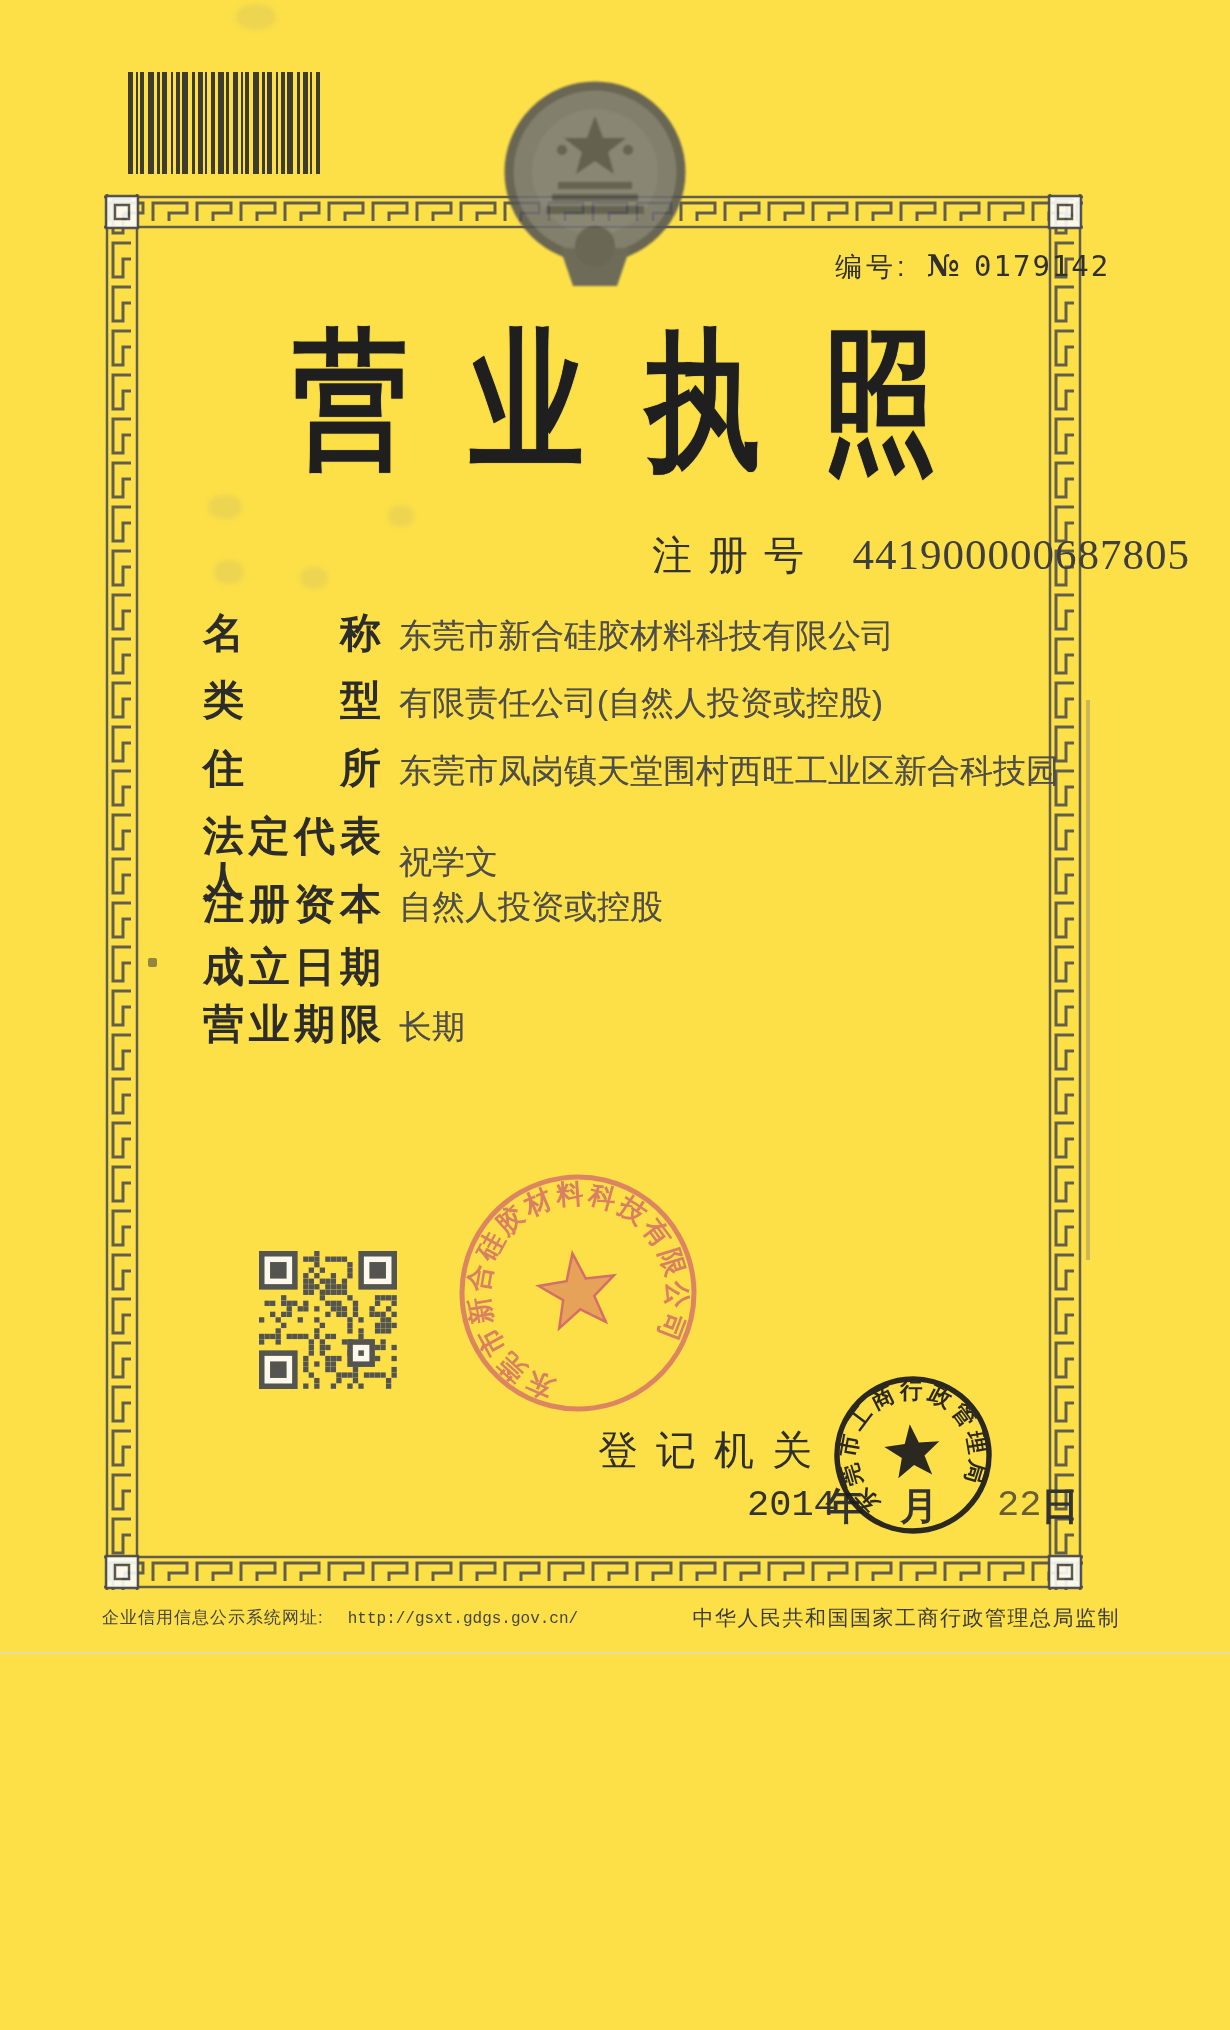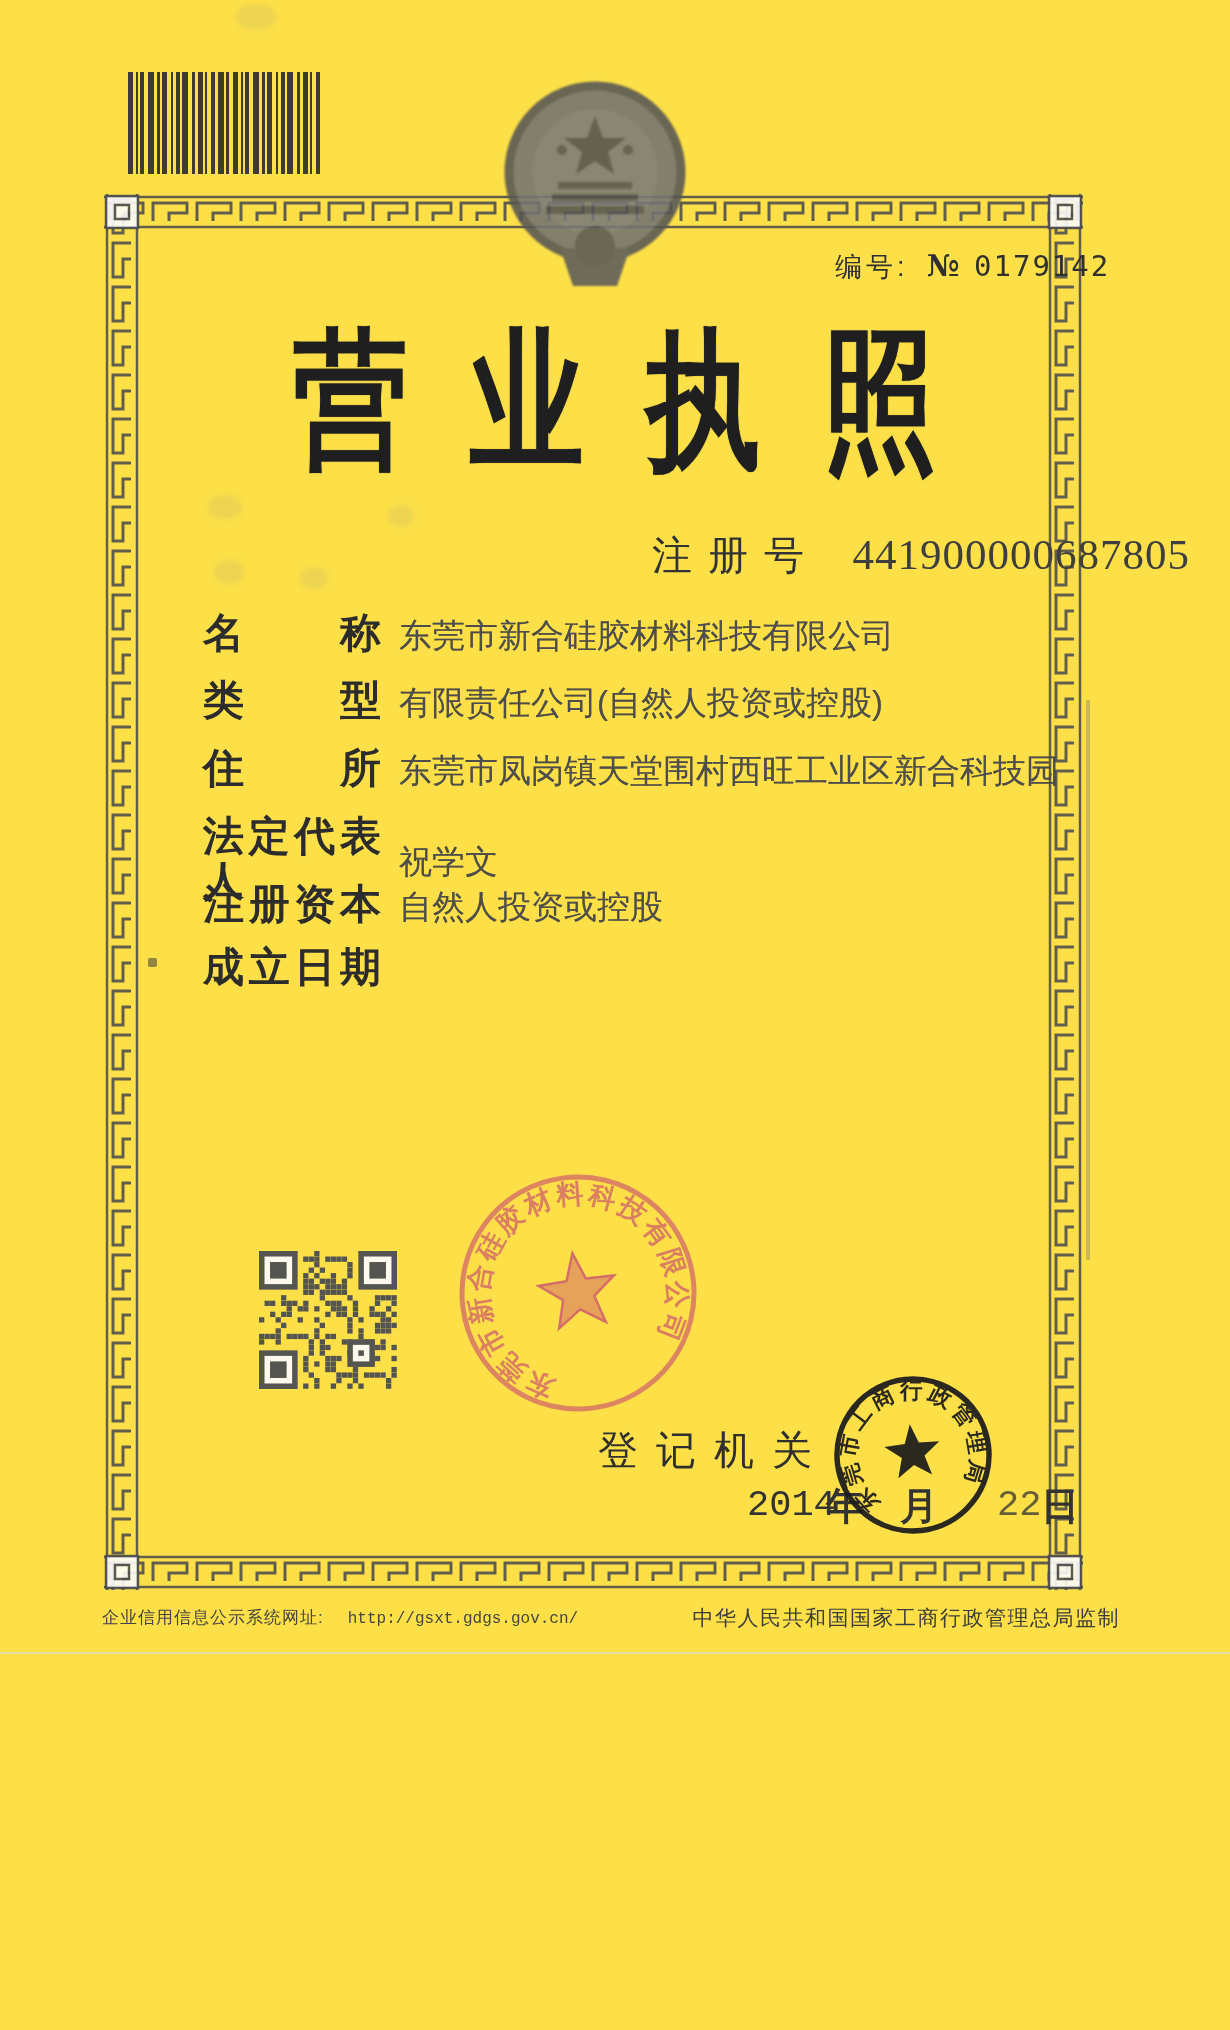--- a/index.html
+++ b/index.html
@@ -193,20 +193,24 @@
   <div class="row" style="top:814px">
     <span class="lbl">法定代表人</span>
     <span class="val">祝学文</span>
   </div>
   <div class="row" style="top:882px">
     <span class="lbl">注册资本</span>
     <span class="val">自然人投资或控股</span>
   </div>
   <div class="row" style="top:945px">
     <span class="lbl">成立日期</span>
+  </div>
+  <div class="row" style="top:1002px">
+    <span class="lbl">营业期限</span>
+    <span class="val">长期</span>
   </div>
 
   <svg id="qr" width="138" height="138">
       <rect x="55.199999999999996" y="0" width="5.299199999999999" height="5.299199999999999" fill="#464a51"></rect>
       <rect x="44.16" y="5.52" width="5.299199999999999" height="5.299199999999999" fill="#464a51"></rect>
       <rect x="49.67999999999999" y="5.52" width="5.299199999999999" height="5.299199999999999" fill="#464a51"></rect>
       <rect x="55.199999999999996" y="5.52" width="5.299199999999999" height="5.299199999999999" fill="#464a51"></rect>
       <rect x="66.24" y="5.52" width="5.299199999999999" height="5.299199999999999" fill="#464a51"></rect>
       <rect x="71.75999999999999" y="5.52" width="5.299199999999999" height="5.299199999999999" fill="#464a51"></rect>
       <rect x="77.28" y="5.52" width="5.299199999999999" height="5.299199999999999" fill="#464a51"></rect>

